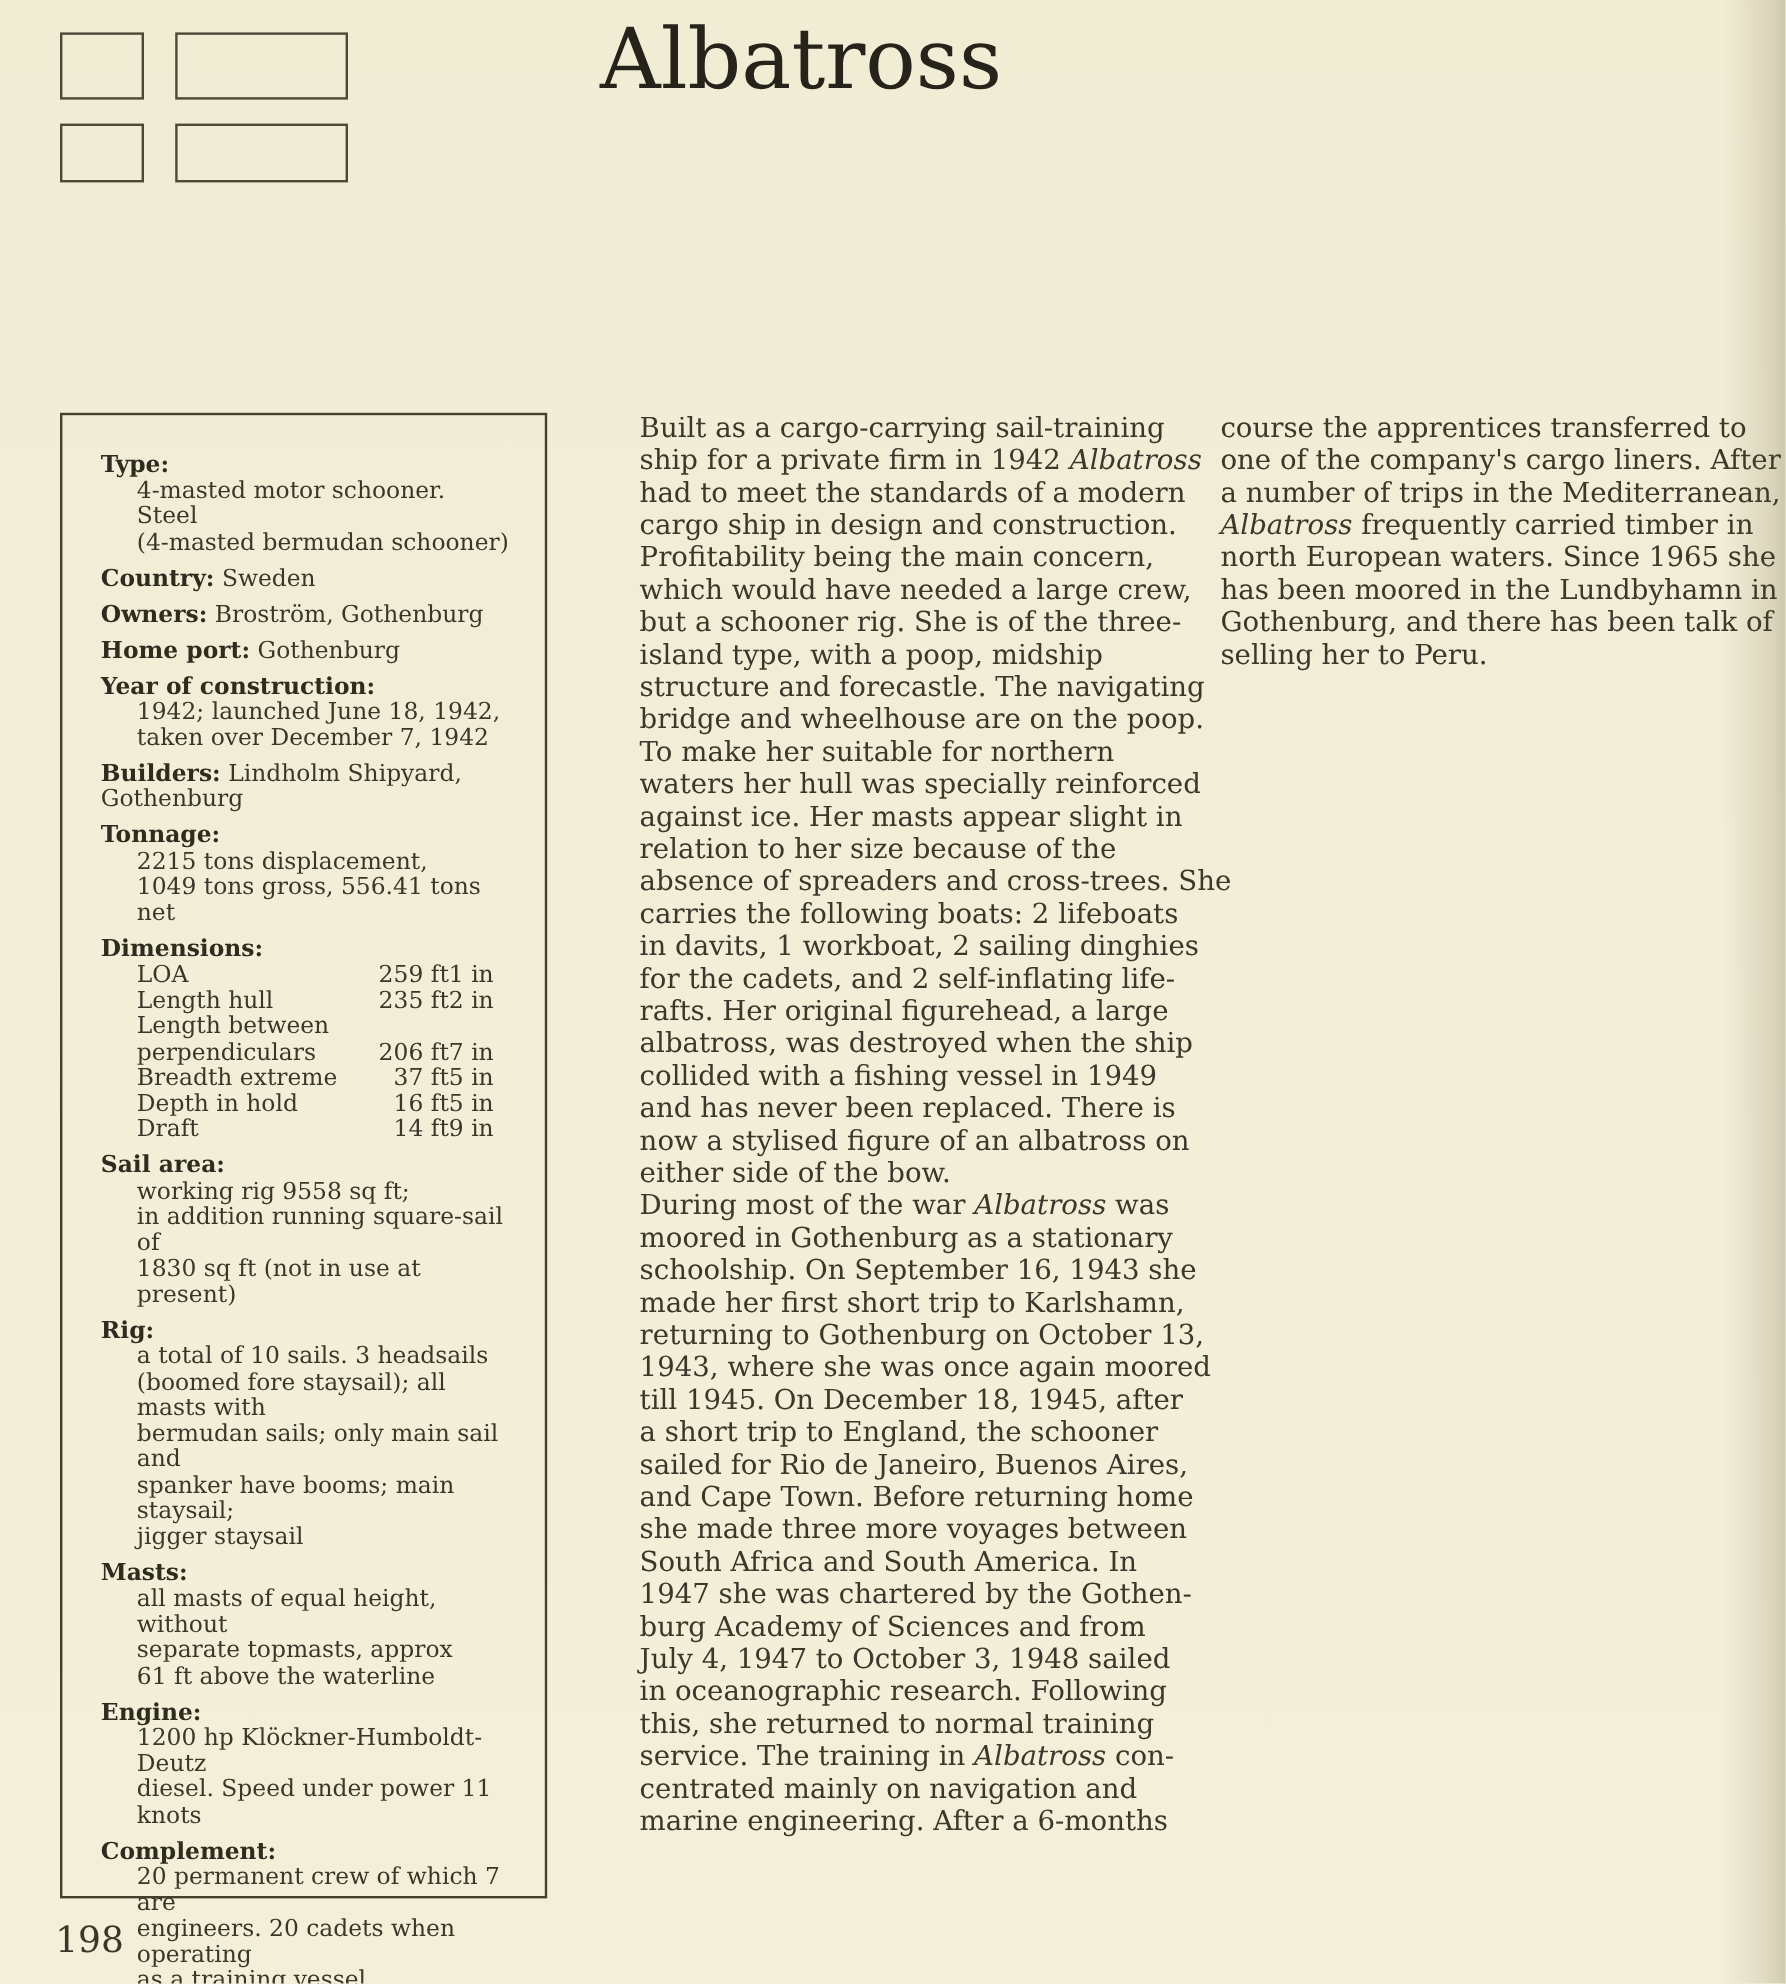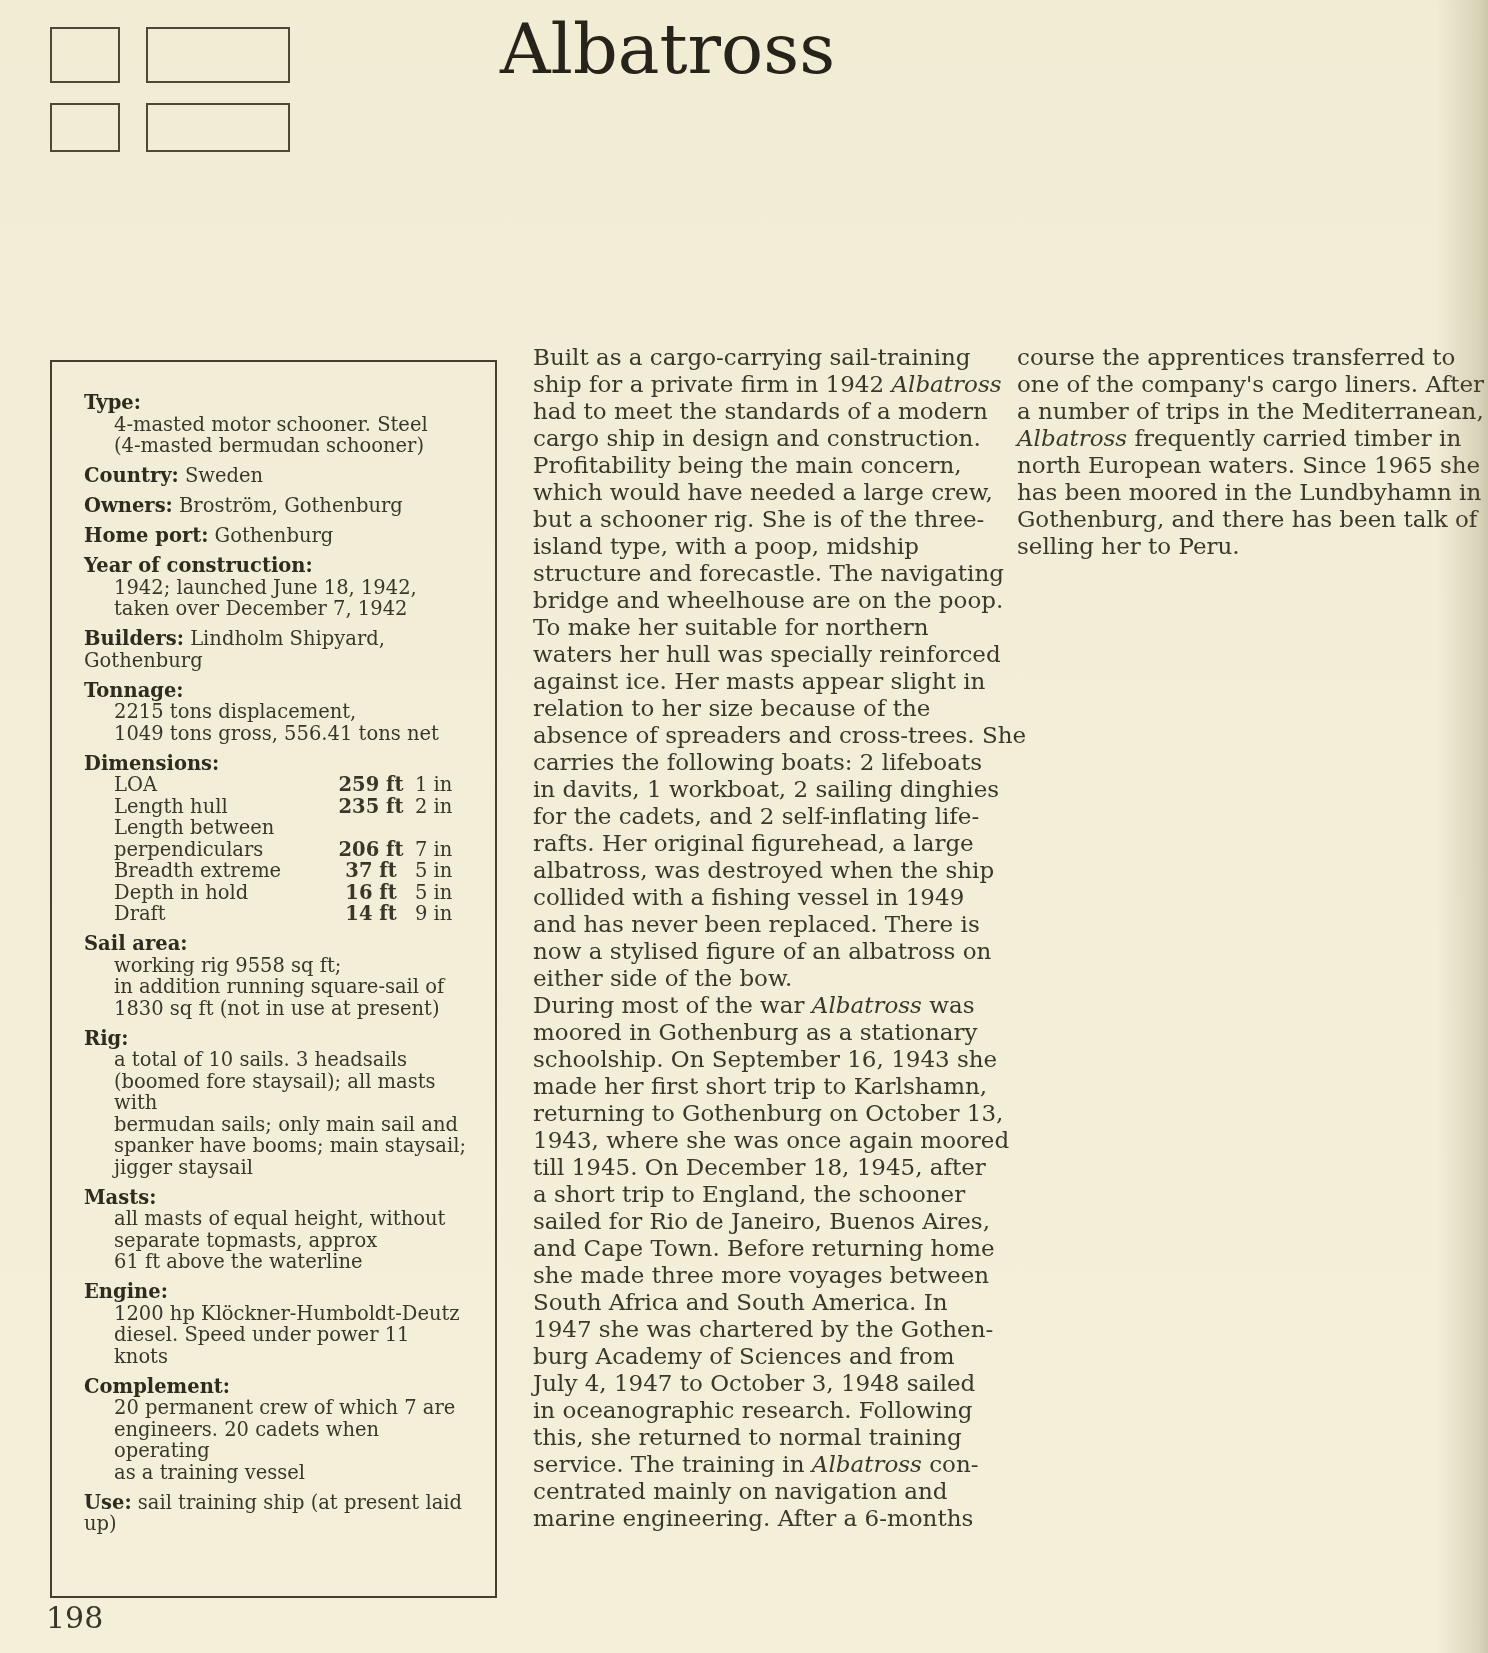--- a/index.html
+++ b/index.html
@@ -32,33 +32,33 @@
 
   .title{
     position:absolute;left:500px;top:8px;
     font-size:70px;font-weight:500;letter-spacing:0px;
     color:#26231a;margin:0;
     font-family:"DejaVu Serif","Liberation Serif",serif;
   }
 
   
   .specbox{
-    position:absolute;left:50px;top:360px;width:447px;height:1238px;
+    position:absolute;left:50px;top:344px;width:406px;height:1238px;
     border:2px solid #45402e;
     box-sizing:border-box;
     padding:30px 28px 0 32px;
     font-size:19.5px;line-height:21.5px;
     color:#3a372a;
   }
   .spec-sec{margin-bottom:8.5px;}
   .spec-label{font-weight:700;color:#2e2b1f;}
   .spec-ind{padding-left:30px;}
   .dim-row{display:flex;padding-left:30px;}
   .dim-name{flex:1;}
-  .dim-ft{width:88px;text-align:center;white-space:pre;font-weight:bold;}
+  .dim-ft{width:88px;text-align:right;white-space:pre;}
   .dim-in{width:52px;white-space:pre;}
 
   
   .col{
     position:absolute;top:344px;
     font-size:23px;line-height:27px;
     color:#3b382b;
   }
   .col1{left:533px;width:424px;}
   .col2{left:1017px;width:400px;}

